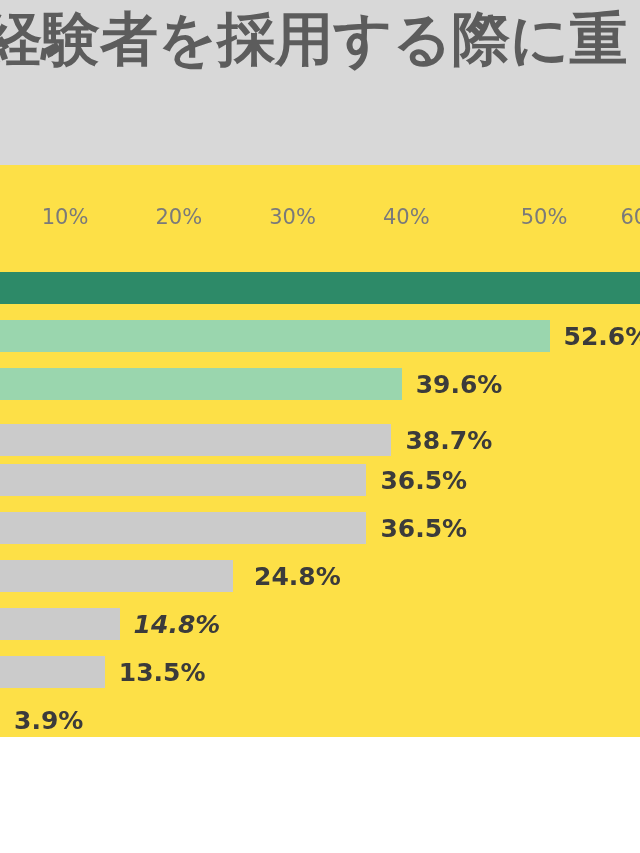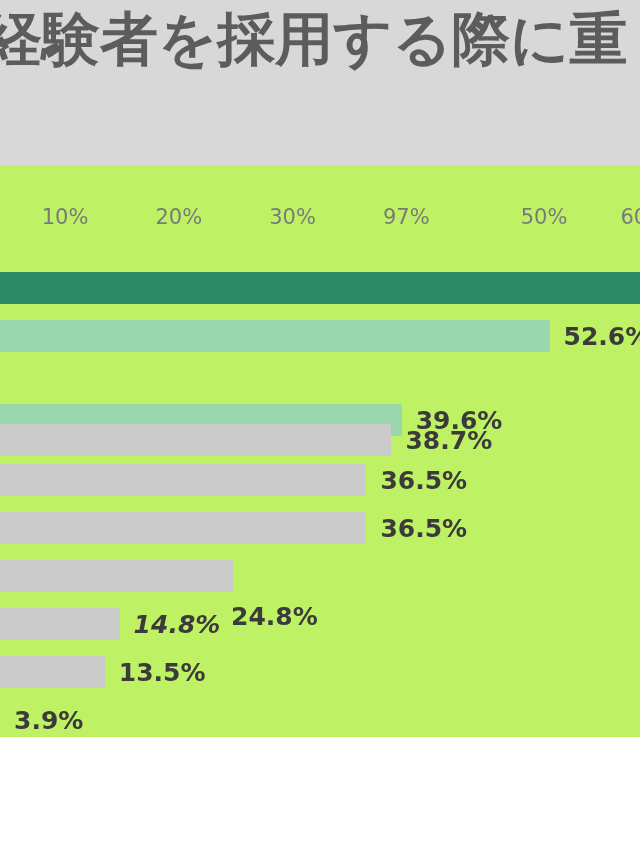--- a/index.html
+++ b/index.html
@@ -49,21 +49,21 @@
   }
 
   
   .chart-area {
     position: absolute;
     left: 0;
     top: 165px;
     width: 640px;
     height: 572px;
     overflow: hidden;
-    background: #bef264;
+    background: #fde047;
   }
 
   
   .axis-row {
     position: absolute;
     left: 0;
     top: 0;
     width: 640px;
     height: 95px;
   }
@@ -121,52 +121,52 @@
   <div class="header-band">
     <div class="header-title">未経験者を採用する際に重</div>
   </div>
 
   <div class="chart-area">
 
     <div class="axis-row">
         <div class="axis-tick" style="left: 65px;">10%</div>
         <div class="axis-tick" style="left: 178.75px;">20%</div>
         <div class="axis-tick" style="left: 292.5px;">30%</div>
-        <div class="axis-tick" style="left: 406.25px;">97%</div>
+        <div class="axis-tick" style="left: 406.25px;">40%</div>
         <div class="axis-tick" style="left: 544px;">50%</div>
         <div class="axis-tick" style="left: 633.75px;">60</div>
       </div>
 
     <div class="bars">
         <div class="bar-row" style="top: 107px; height: 32px;">
           <div class="bar dark" style="width: 690.625px;"></div>
         </div>
         <div class="bar-row" style="top: 155px; height: 32px;">
           <div class="bar light" style="width: 549.575px;"></div>
           <div class="bar-label" style="left: 563.575px;">52.6%</div>
         </div>
-        <div class="bar-row" style="top: 203px; height: 32px; margin-top: 36px;">
+        <div class="bar-row" style="top: 203px; height: 32px;">
           <div class="bar light" style="width: 401.7px;"></div>
           <div class="bar-label" style="left: 415.7px;">39.6%</div>
         </div>
         <div class="bar-row" style="top: 251px; height: 32px; margin-top: 8px;">
           <div class="bar gray" style="width: 391.462px;"></div>
           <div class="bar-label" style="left: 405.462px;">38.7%</div>
         </div>
         <div class="bar-row" style="top: 299px; height: 32px;">
           <div class="bar gray" style="width: 366.438px;"></div>
           <div class="bar-label" style="left: 380.438px;">36.5%</div>
         </div>
         <div class="bar-row" style="top: 347px; height: 32px;">
           <div class="bar gray" style="width: 366.438px;"></div>
           <div class="bar-label" style="left: 380.438px;">36.5%</div>
         </div>
         <div class="bar-row" style="top: 395px; height: 32px;">
           <div class="bar gray" style="width: 233.35px;"></div>
-          <div class="bar-label" style="left: 231px; margin-top: 40px;">24.8%</div>
+          <div class="bar-label" style="left: 254px;">24.8%</div>
         </div>
         <div class="bar-row" style="top: 443px; height: 32px; font-style: italic;">
           <div class="bar gray" style="width: 119.6px;"></div>
           <div class="bar-label" style="left: 133.6px;">14.8%</div>
         </div>
         <div class="bar-row" style="top: 491px; height: 32px; text-align: center;">
           <div class="bar gray" style="width: 104.812px;"></div>
           <div class="bar-label" style="left: 118.812px;">13.5%</div>
         </div>
         <div class="bar-row" style="top: 539px; height: 32px;">

